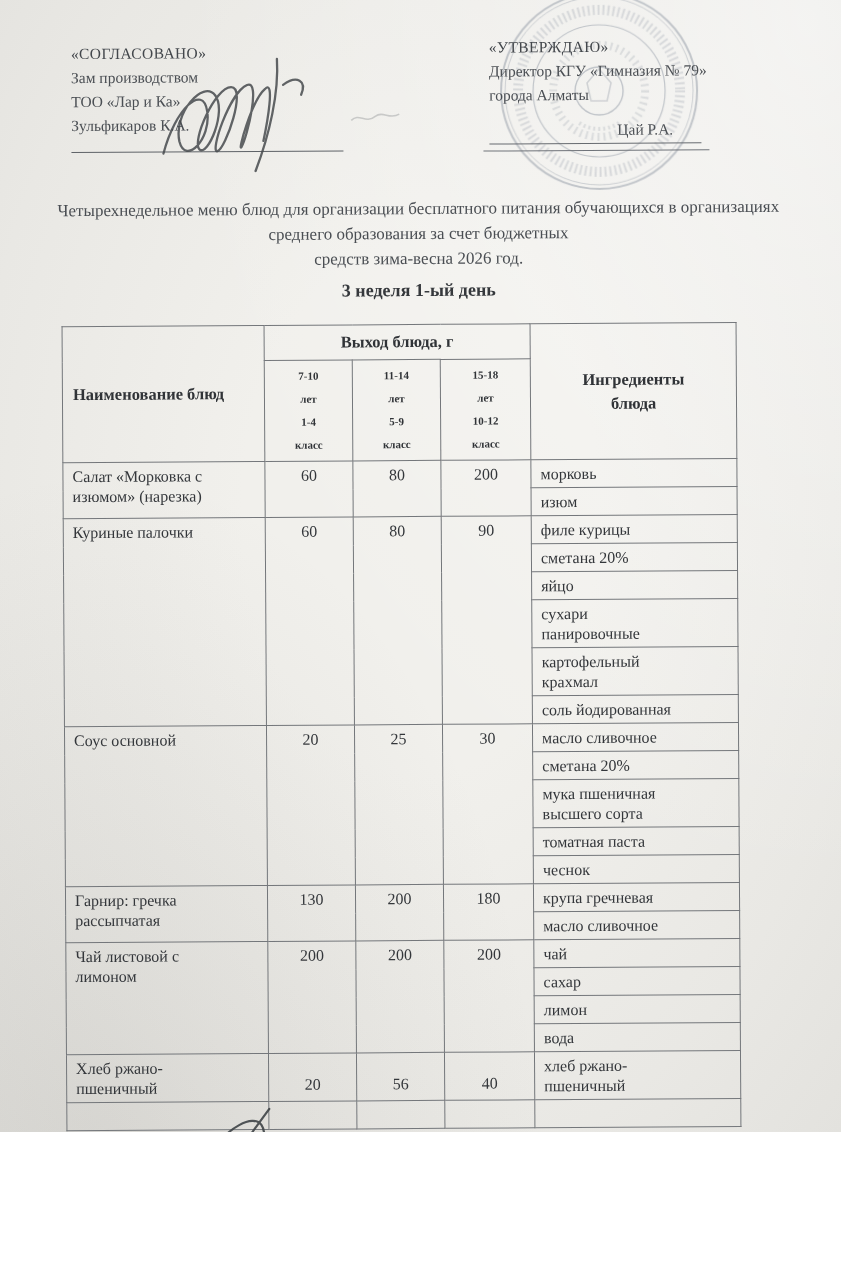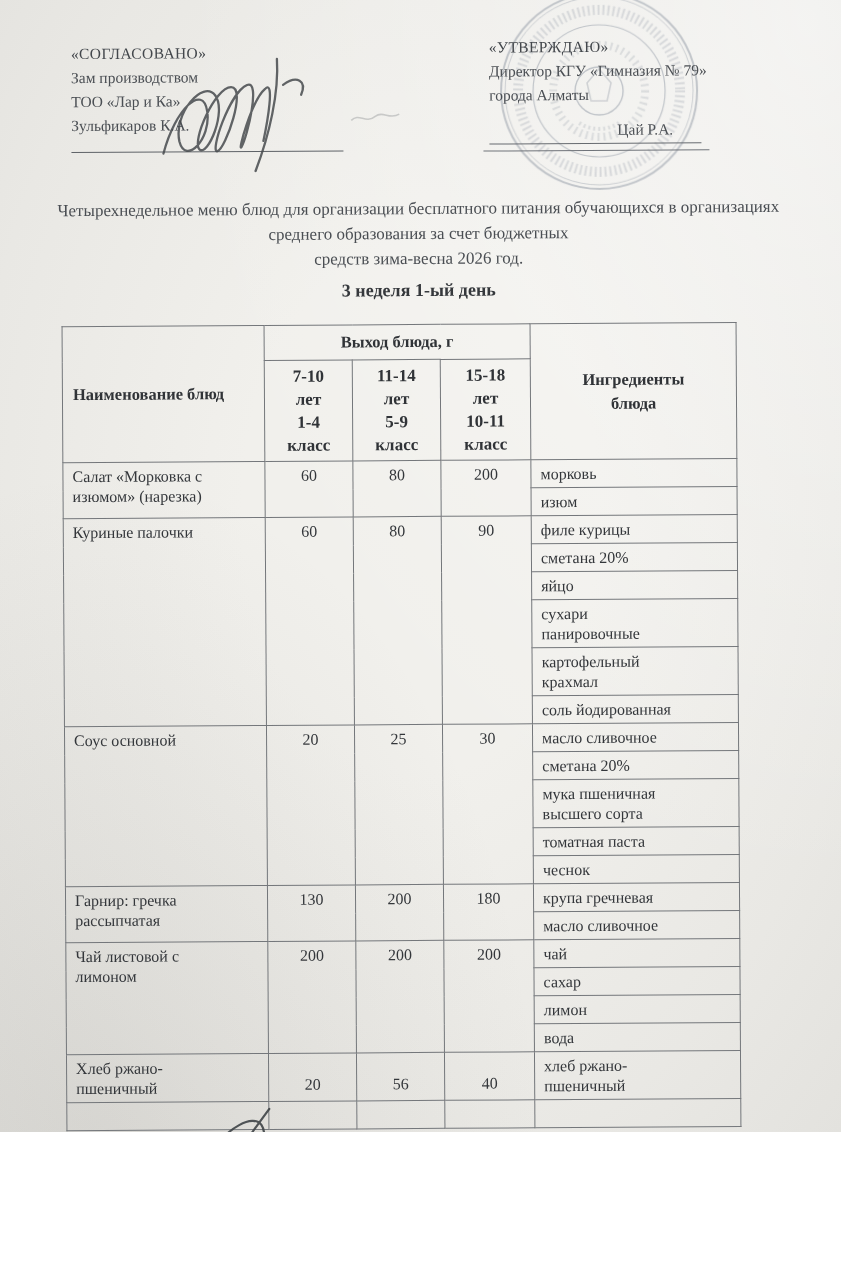--- a/index.html
+++ b/index.html
@@ -39,21 +39,21 @@
 
   
   .menu-wrap { position:absolute; top:324px; left:63px; }
   table { border-collapse:collapse; table-layout:fixed; width:674px;
           font-size:16px; color:#34373b; }
   th, td { border:1px solid #74777b; }
   thead th { font-weight:bold; color:#303337; }
   .th-name { text-align:left; vertical-align:middle; padding:4px 6px 4px 10px; font-size:16.5px; }
   .th-out  { text-align:center; padding:7px 4px; font-size:16.5px; }
   .th-age  { text-align:center; vertical-align:middle; padding:4px 2px;
-             white-space:pre-line; line-height:23px; font-size:17px; }
+             white-space:pre-line; line-height:23px; font-size:11px; }
   .th-ing  { text-align:center; vertical-align:middle; padding:4px 4px;
              white-space:pre-line; line-height:24px; font-size:16.5px; }
   tbody td { vertical-align:top; line-height:20px; }
   td.dish { text-align:left; padding:4px 6px 3px 9px; white-space:pre-line; }
   td.portion { text-align:center; padding:4px 2px 3px; }
   td.portion.vbottom { vertical-align:bottom; padding-bottom:6px; }
   td.ingredient { text-align:left; padding:4px 6px 3px 9px; white-space:pre-line; }
   tr.empty-row td { height:20px; }
 
   
@@ -148,21 +148,21 @@
             <th class="th-age">7-10
 лет
 1-4
 класс</th>
             <th class="th-age">11-14
 лет
 5-9
 класс</th>
             <th class="th-age">15-18
 лет
-10-11
+10-12
 класс</th>
           </tr>
         </thead>
         <tbody>
             <tr>
               <td rowspan="2" class="dish">Салат «Морковка с
 изюмом» (нарезка)</td>
               <td rowspan="2" class="portion">60</td>
               <td rowspan="2" class="portion">80</td>
               <td rowspan="2" class="portion">200</td>

